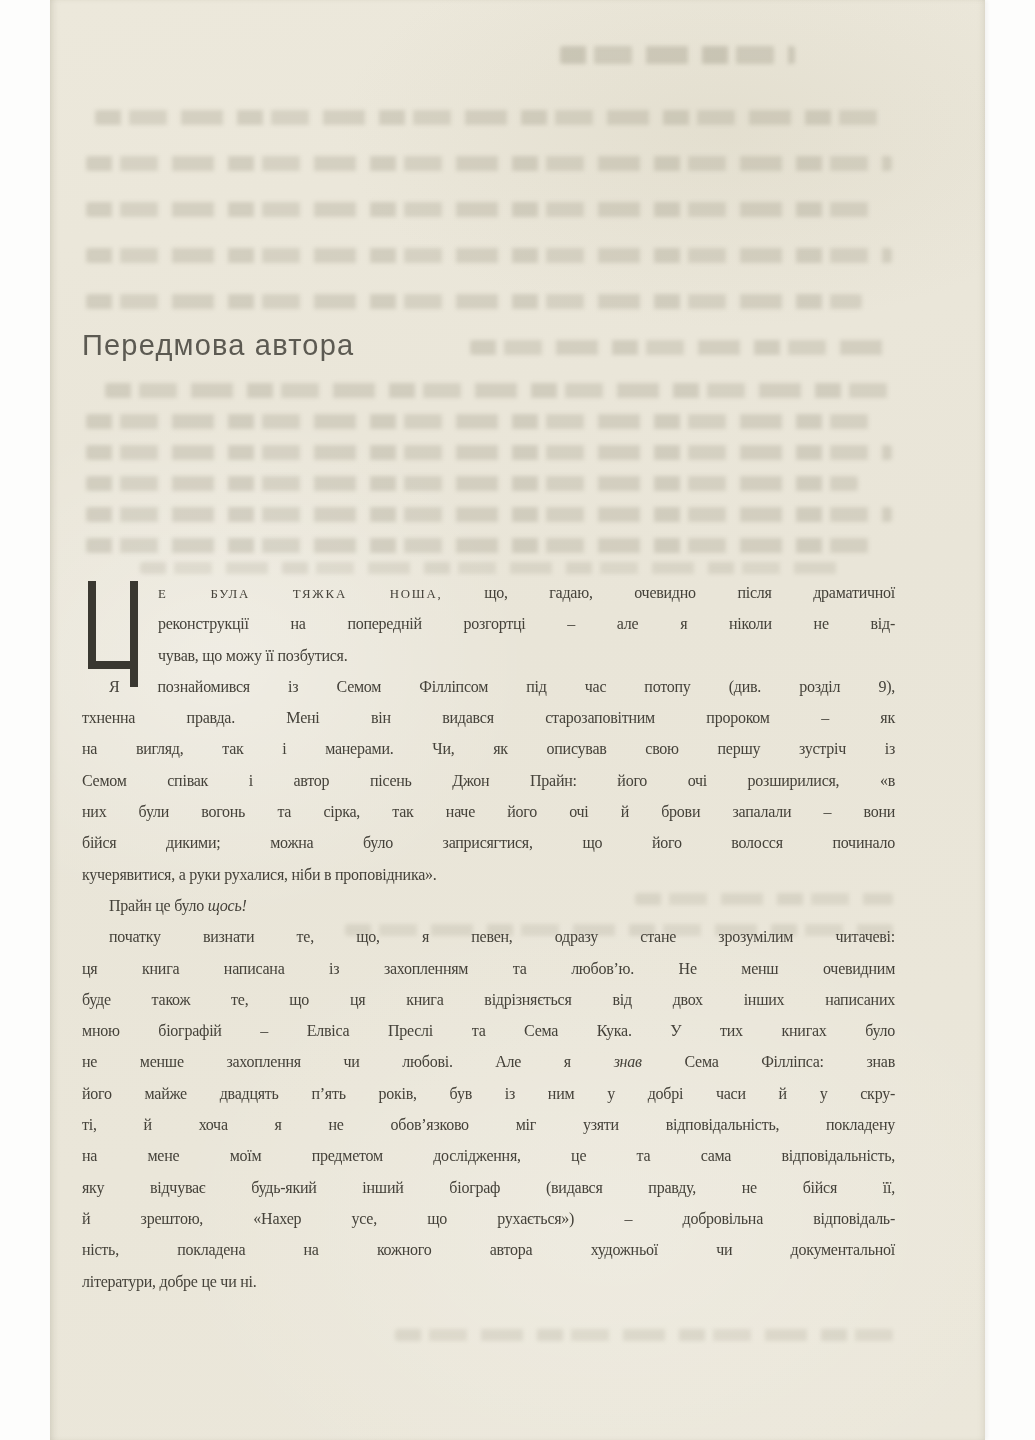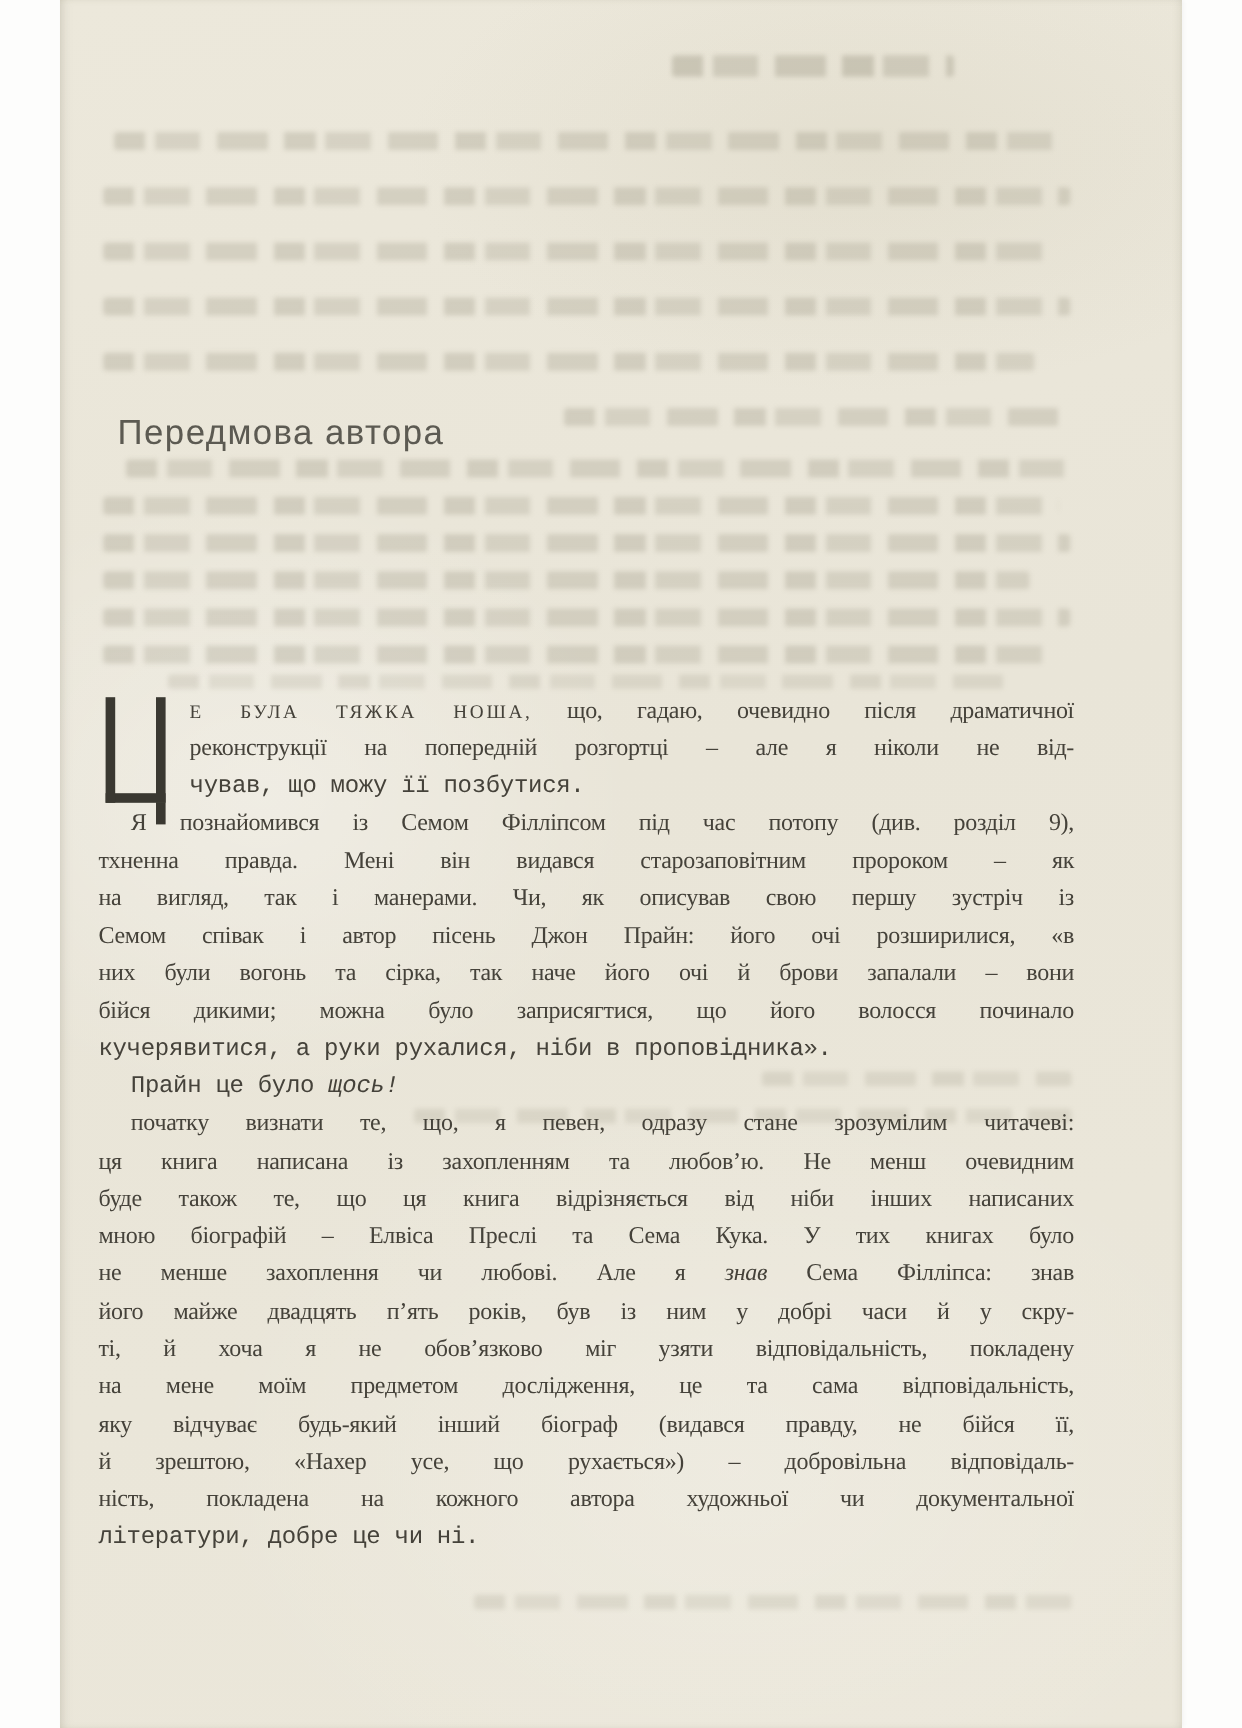--- a/index.html
+++ b/index.html
@@ -32,37 +32,37 @@
     filter:blur(2px);opacity:.5;pointer-events:none;
     background:repeating-linear-gradient(90deg,
       rgba(143,138,118,.55) 0 26px,  rgba(143,138,118,0) 26px 34px,
       rgba(143,138,118,.45) 34px 72px,rgba(143,138,118,0) 72px 86px,
       rgba(143,138,118,.50) 86px 128px,rgba(143,138,118,0) 128px 142px);
   }
   .bleed.dark{opacity:.62;height:18px;}
   .bleed.faint{opacity:.35;height:12px;}
 
   .heading{
-    position:absolute;left:32px;top:331px;margin:16px;
+    position:absolute;left:32px;top:331px;margin:0;
     font-family:"Liberation Sans","DejaVu Sans",sans-serif;
     font-weight:400;font-size:29px;line-height:1;
     letter-spacing:1.2px;color:#5c5a52;
   }
 
   .bodytext{
     position:absolute;left:32px;top:577px;width:813px;
-    font-size:20px;line-height:31.3px;letter-spacing:-0.25px;
+    font-size:16px;line-height:31.3px;letter-spacing:-0.25px;
     color:#45423a;
   }
   .para{margin:0;}
   .line{
     text-align:justify;text-align-last:justify;
     height:31.3px;overflow:visible;white-space:nowrap0; 
   }
-  .line.last{text-align-last:left;font-family:Liberation Mono, monospace;}
+  .line.last{text-align-last:left;}
   .para.indent .line:first-child{text-indent:27px;}
   .para.has-drop{position:relative;}
   .para.has-drop .line{margin-left:76px;}
 
   
   .dropcap{
     position:absolute;left:6px;top:4px;width:34px;height:80px;display:block;
     border-left:8px solid #3a3831;
     border-right:8px solid #3a3831;
     border-bottom:8px solid #3a3831;
@@ -119,21 +119,21 @@
           <div class="line"><span>них були вогонь та сірка, так наче його очі й брови запалали – вони</span></div>
           <div class="line"><span>бійся дикими; можна було заприсягтися, що його волосся починало</span></div>
           <div class="line last"><span>кучерявитися, а руки рухалися, ніби в проповідника».</span></div>
         </div>
         <div class="para indent">
           <div class="line last"><span>Прайн це було </span><span class="it">щось!</span></div>
         </div>
         <div class="para indent">
           <div class="line"><span>початку визнати те, що, я певен, одразу стане зрозумілим читачеві:</span></div>
           <div class="line"><span>ця книга написана із захопленням та любов’ю. Не менш очевидним</span></div>
-          <div class="line"><span>буде також те, що ця книга відрізняється від ніби інших написаних</span></div>
+          <div class="line"><span>буде також те, що ця книга відрізняється від двох інших написаних</span></div>
           <div class="line"><span>мною біографій – Елвіса Преслі та Сема Кука. У тих книгах було</span></div>
           <div class="line"><span>не менше захоплення чи любові. Але я </span><span class="it">знав</span><span> Сема Філліпса: знав</span></div>
           <div class="line"><span>його майже двадцять п’ять років, був із ним у добрі часи й у скру-</span></div>
           <div class="line"><span>ті, й хоча я не обов’язково міг узяти відповідальність, покладену</span></div>
           <div class="line"><span>на мене моїм предметом дослідження, це та сама відповідальність,</span></div>
           <div class="line"><span>яку відчуває будь-який інший біограф (видався правду, не бійся її,</span></div>
           <div class="line"><span>й зрештою, «Нахер усе, що рухається») – добровільна відповідаль-</span></div>
           <div class="line"><span>ність, покладена на кожного автора художньої чи документальної</span></div>
           <div class="line last"><span>літератури, добре це чи ні.</span></div>
         </div>

